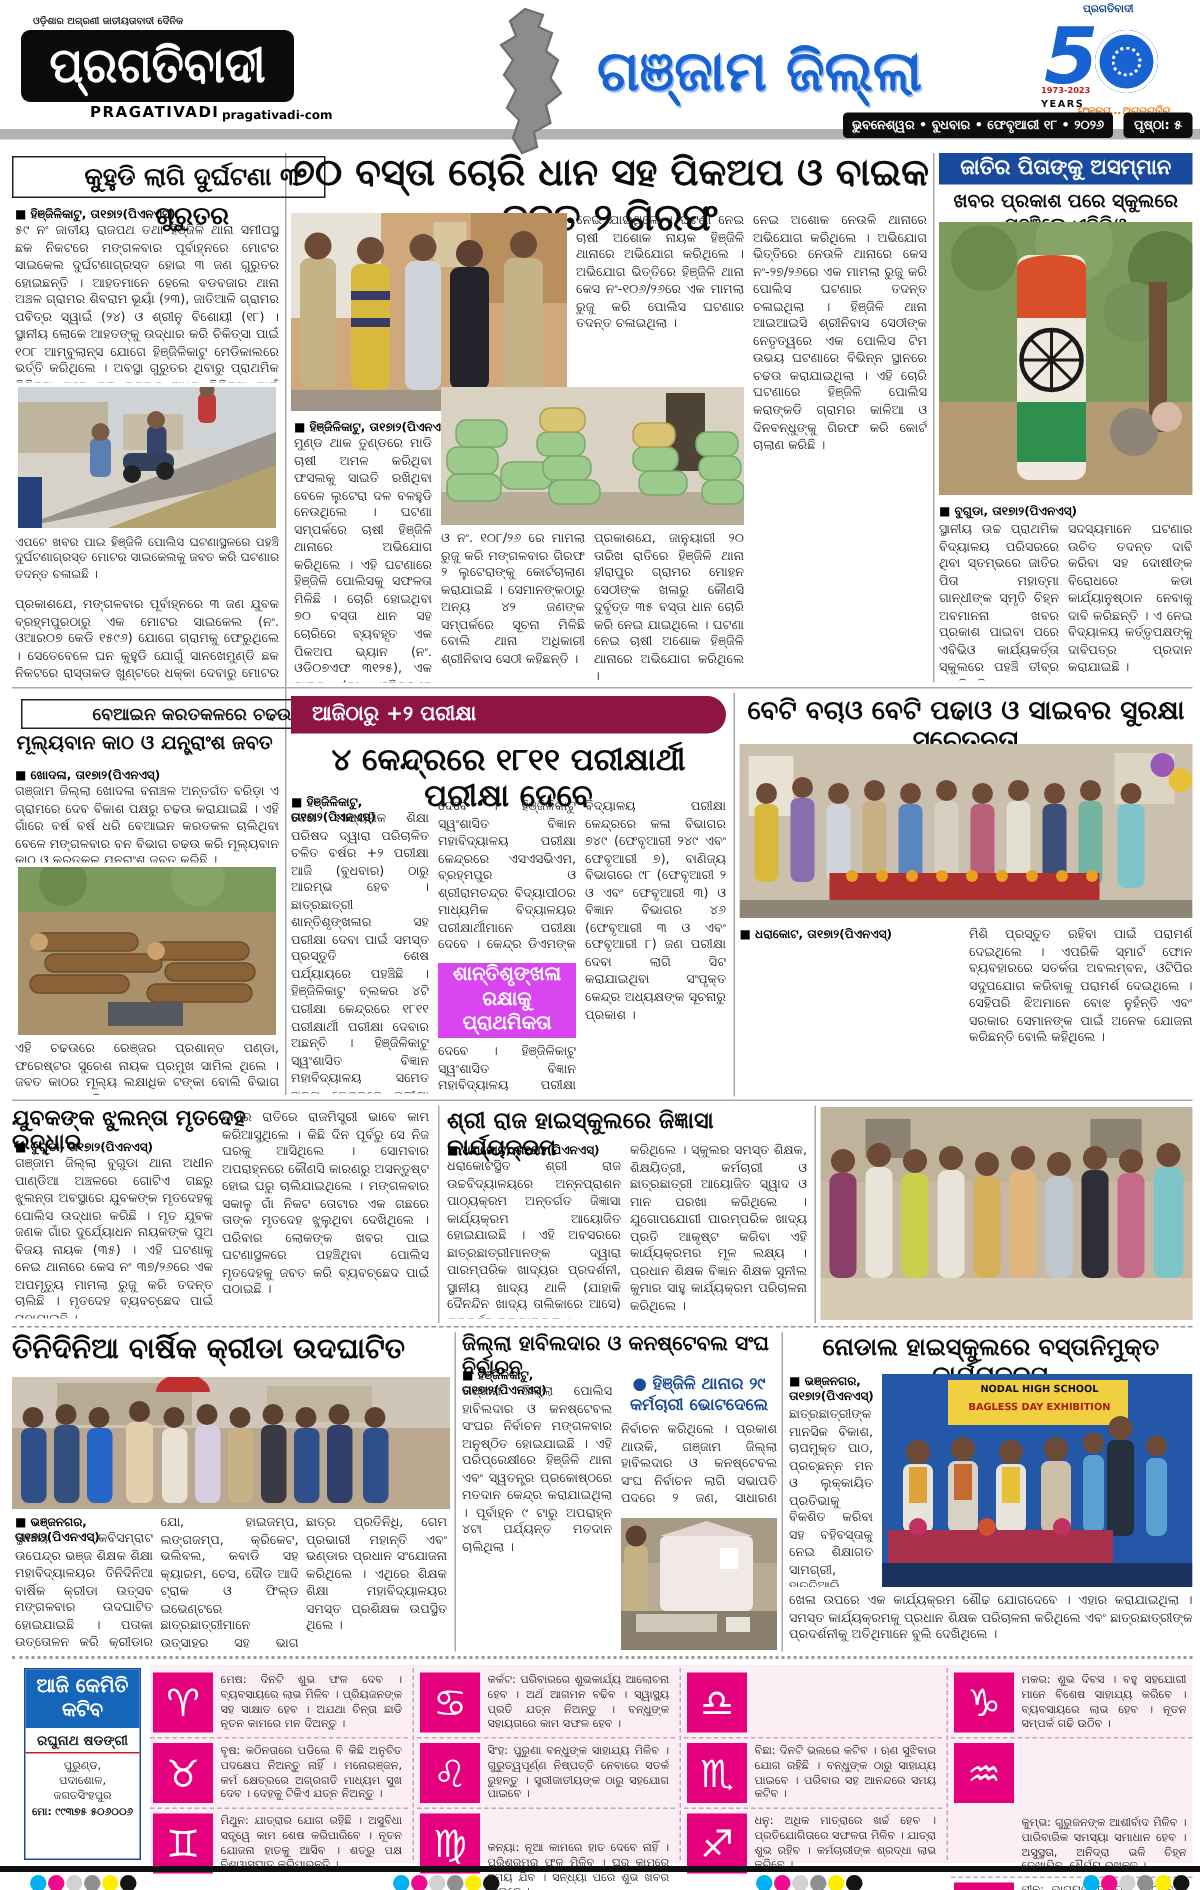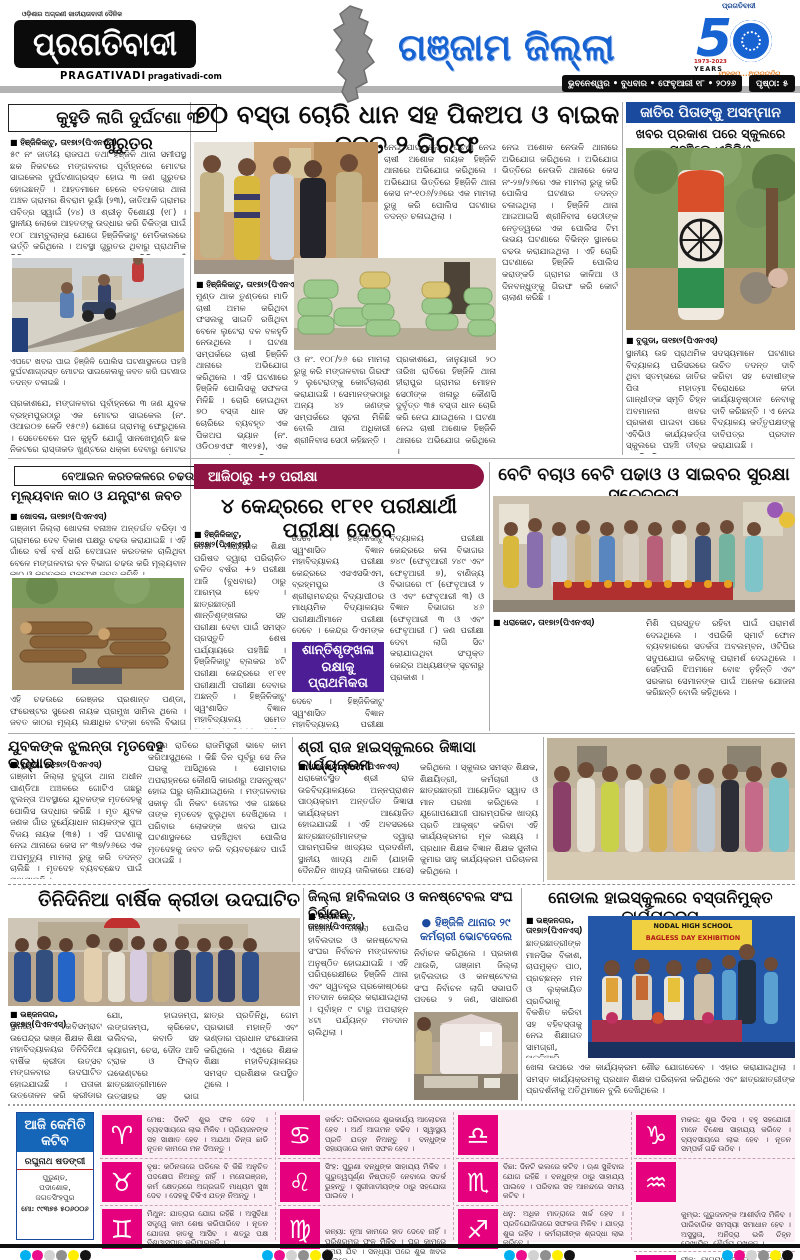--- a/index.html
+++ b/index.html
@@ -14,21 +14,21 @@
   .hr{position:absolute;height:1px;background:#a9a9a9;}
   .hr-dash{position:absolute;height:0;border-top:1px dashed #8f8f8f;}
   .hr-dot{position:absolute;height:0;border-top:2px dotted #9a9a9a;}
   .photo{position:absolute;overflow:hidden;background:#d6d2c8;}
   .photo svg{display:block;}
   .hl{font-weight:bold;color:#0c0c0c;letter-spacing:0;}
   .kicker-box{border:1.4px solid #222;font-weight:bold;text-align:center;padding-left:31px;}
   .blue-bar{background:#1a4a9e;color:#fff;font-weight:bold;text-align:center;}
   .maroon-bar{background:#8e1443;color:#fff;font-weight:bold;
               border-radius:0 16px 16px 0;}
-  .inset-blue{background:#4c1d95;color:#fff;font-weight:bold;text-align:center;}
+  .inset-blue{background:#d946ef;color:#fff;font-weight:bold;text-align:center;}
   .zod-icon{width:40px;height:40px;background:#e5007d;color:#fff;display:flex;
             align-items:center;justify-content:center;font-size:25px;flex:0 0 40px;}
   .zod-entry{display:flex;gap:5px;align-items:flex-start;padding:3px 4px 3px 2px;}
   .zod-col{position:absolute;top:1112px;height:130px;}
   .dot{width:11px;height:11px;border-radius:50%;display:inline-block;margin-right:1px;}
   .reg-group{position:absolute;top:1250px;display:flex;}
   .date-bar{background:#0d0d0d;color:#fff;border-radius:3px;font-size:8.5px;
             display:flex;align-items:center;justify-content:center;font-weight:bold;}
 </style>
 </head>
@@ -319,21 +319,21 @@
       </g>
       <rect x="0" y="114" width="248" height="28" fill="#d8cbb4"></rect>
     </svg>
   </div>
 
   <div class="hr-dash" style="left:8px;top:884px;width:787px;"></div>
 
   <div class="vr" style="left:303px;top:888px;height:213px;"></div>
   <div class="vr" style="left:521px;top:888px;height:213px;"></div>
 
-  <div class="abs hl" style="left:8px;top:888px;width:292px;font-size:19px;text-align:right;">ତିନିଦିନିଆ ବାର୍ଷିକ କ୍ରୀଡା ଉଦଘାଟିତ</div>
+  <div class="abs hl" style="left:8px;top:888px;width:292px;font-size:19px;text-align:left;">ତିନିଦିନିଆ ବାର୍ଷିକ କ୍ରୀଡା ଉଦଘାଟିତ</div>
   <div class="photo" style="left:8px;top:918px;width:292px;height:88px;">
     <svg width="292" height="88" viewBox="0 0 292 88">
       <rect width="292" height="88" fill="#b9a88f"></rect>
       <rect x="0" y="0" width="292" height="34" fill="#cfc6b8"></rect>
       <rect x="30" y="4" width="90" height="28" fill="#b8ab94"></rect>
         <rect x="170" y="6" width="70" height="24" fill="#c2b6a0"></rect>
       <path d="M96 10 a18 12 0 0 1 36 0 Z" fill="#c03030"></path>
       <g>
         <rect x="6" y="34" width="17" height="50" rx="5" fill="#2e4f8a"></rect>
           <circle cx="14" cy="27" r="7" fill="#5d4030"></circle>

